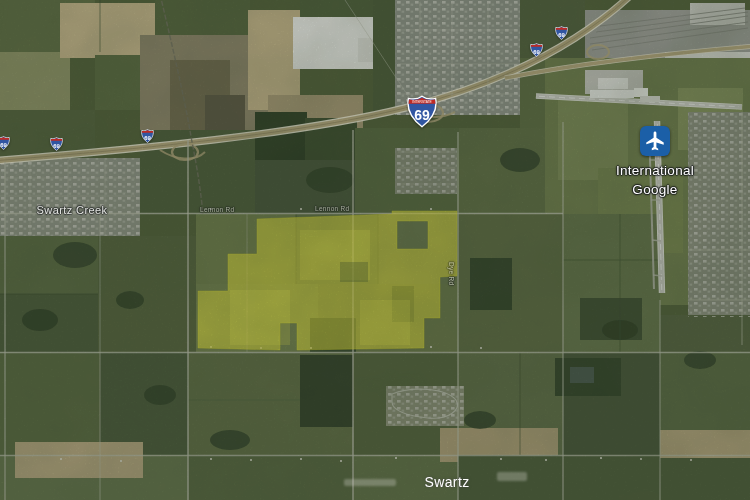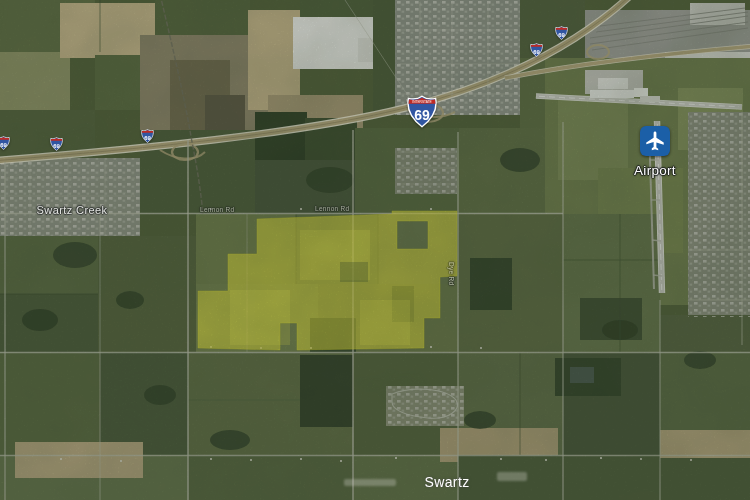--- a/index.html
+++ b/index.html
@@ -352,21 +352,22 @@
     </svg>
   </div>
 
   <div class="airport-poi">
     <div class="airport-icon">
       <svg width="22" height="22" viewBox="0 0 24 24">
         <path fill="#ffffff" d="M21.5 15.5v-2l-8-5V3.2c0-.83-.67-1.5-1.5-1.5s-1.5.67-1.5 1.5v5.3l-8 5v2l8-2.5v5.5l-2 1.5V22l3.5-1 3.5 1v-1.5l-2-1.5v-5.5l8 2.5z"></path>
       </svg>
     </div>
     <div class="maplabel airport-name">
-      <div>Airport</div>
+      <div>International</div>
+      <div>Google</div>
     </div>
   </div>
 
   <div class="maplabel town-label">Swartz Creek</div>
 
   <div class="maplabel road-label" style="left:200px;top:206px;">Lennon Rd</div>
   <div class="maplabel road-label" style="left:315px;top:205px;">Lennon Rd</div>
   <div class="maplabel road-label vert" style="left:455px;top:262px;">Dye Rd</div>
 
   <div class="google-logo">Swartz</div>

